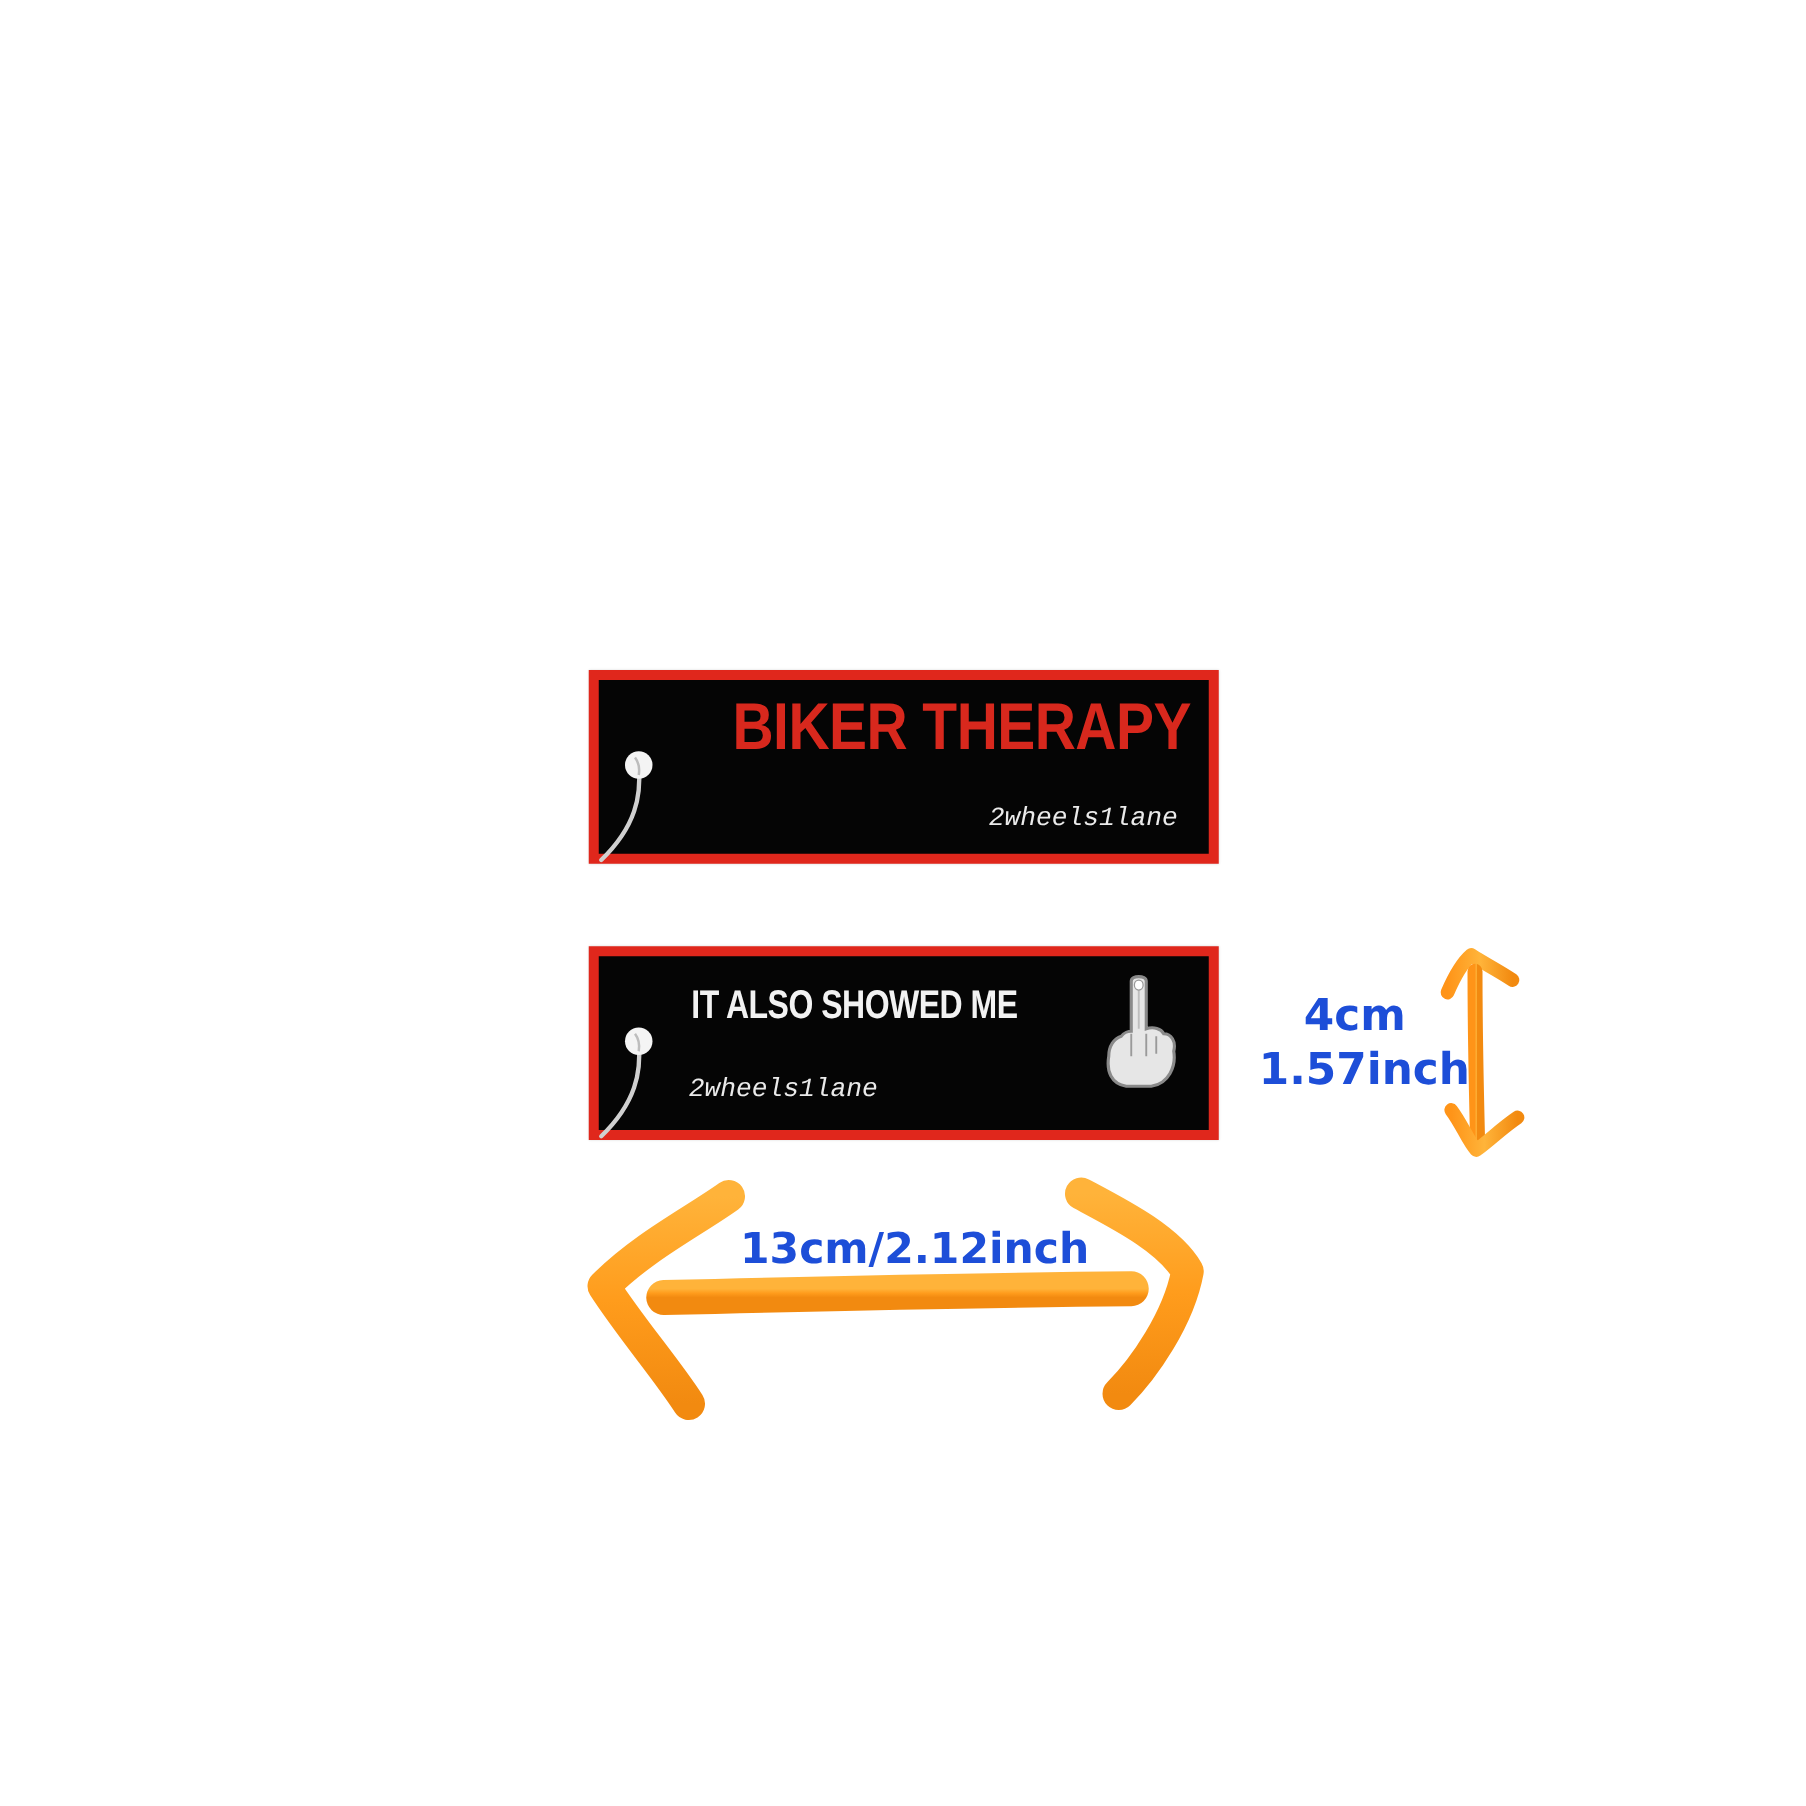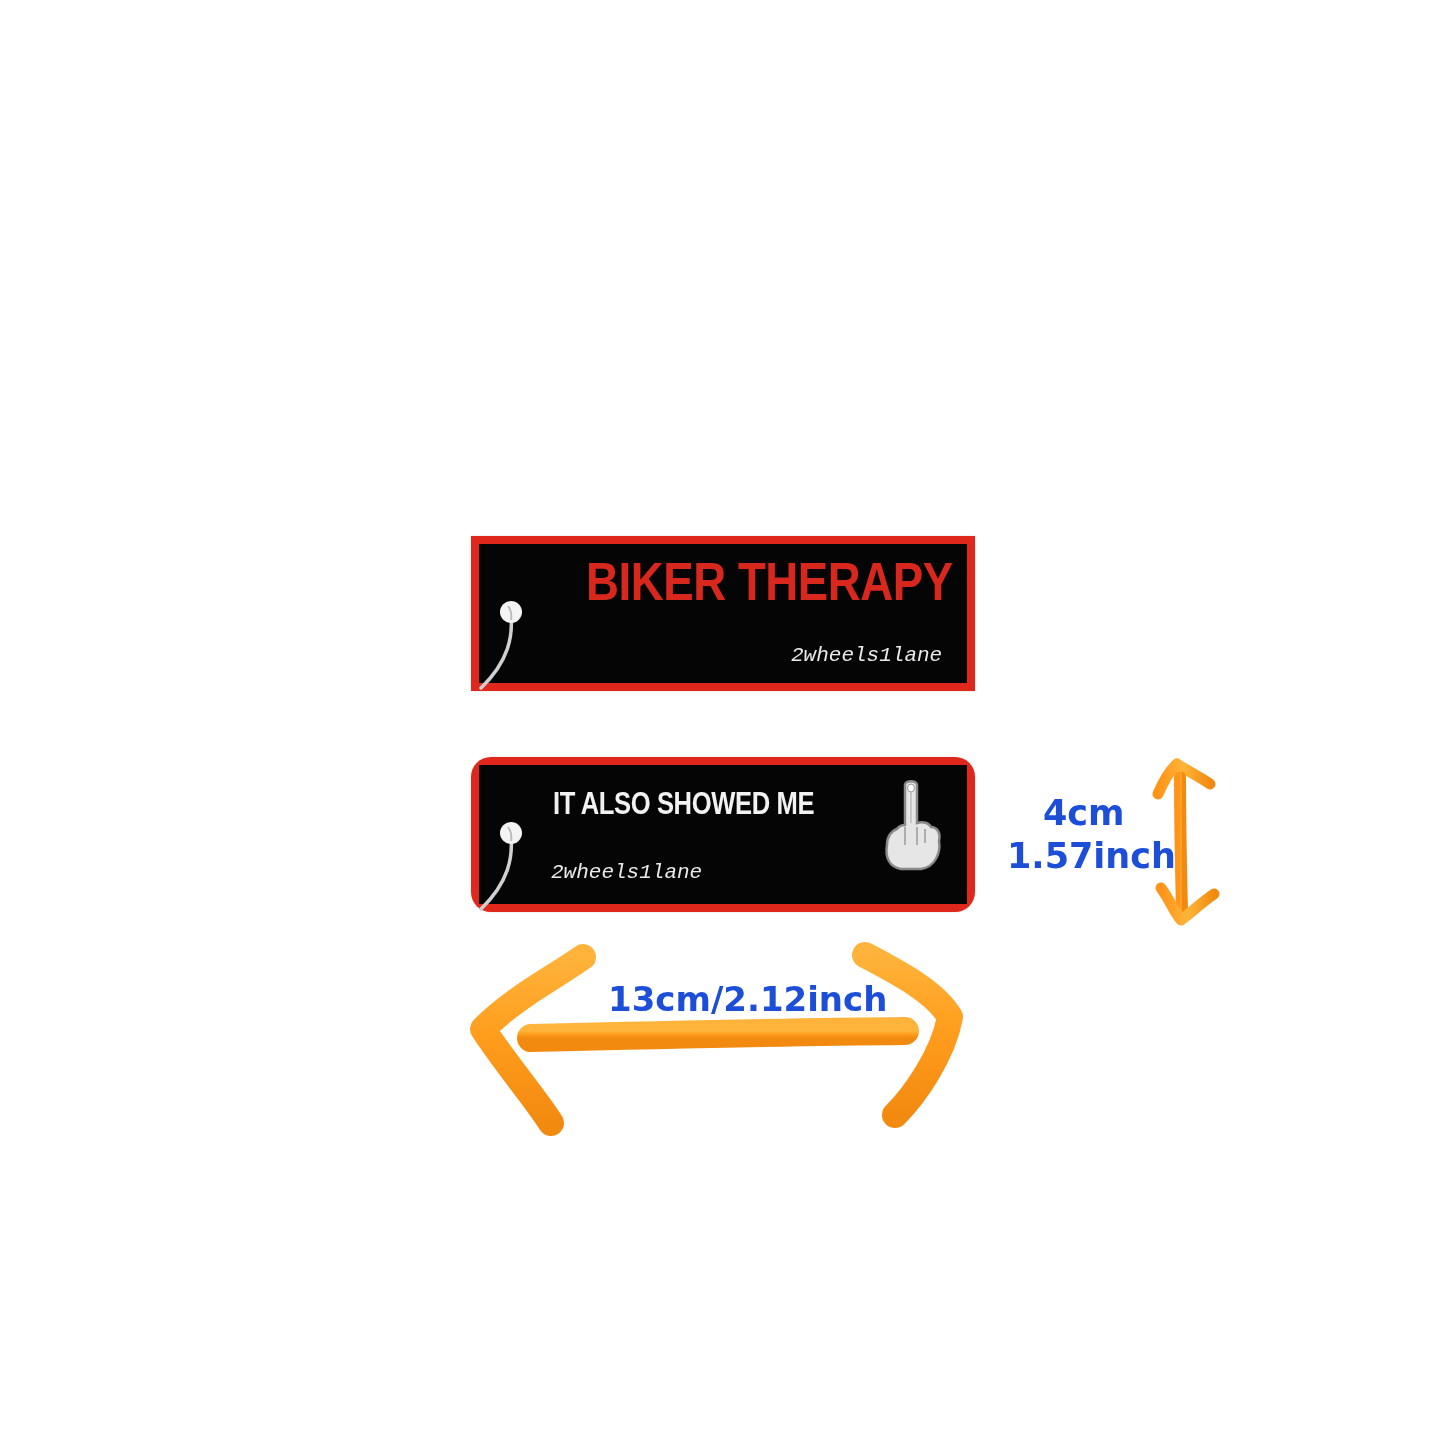--- a/index.html
+++ b/index.html
@@ -11,21 +11,21 @@
   .tag {
     position: absolute; left: 471px; width: 504px; height: 155px;
     background: #e0271c; box-sizing: border-box;
     box-shadow: 0 0 2px rgba(0,0,0,0.15);
   }
   .tag-inner {
     position: absolute; left: 8px; top: 8px; right: 8px; bottom: 8px;
     background: #050505;
   }
   #tag1 { top: 536px; }
-  #tag2 { top: 757px; border-radius: 20px; }
+  #tag2 { top: 757px; }
   .ring { position: absolute; left: 0; top: 0; width: 60px; height: 155px; }
   .t-red { color: #d8281d; }
   .t-white { color: #f2f2f2; }
   .txt { position: absolute; font-family: "Liberation Sans Narrow","Liberation Sans", sans-serif; font-weight: bold; white-space: nowrap; letter-spacing: -0.5px; }
   .cond { display: inline-block; transform-origin: left center; }
   .script { position: absolute; font-family: Liberation Mono, monospace; font-style: italic; color: #eaeaea; white-space: nowrap; }
   .dim { position: absolute; font-family: "DejaVu Sans", sans-serif; font-weight: bold; color: #1d4ed8; white-space: nowrap; }
   svg.arrow { position: absolute; overflow: visible; }
 </style>
 </head>
@@ -74,21 +74,21 @@
       <stop offset="1" stop-color="#f28a10"></stop>
     </linearGradient>
   </defs>
   <g stroke="url(#gv)" stroke-linecap="round" stroke-linejoin="round" fill="none">
     <path d="M18 44 C24 30, 30 20, 37 14 C46 20, 58 26, 70 34" stroke-width="11"></path>
     <path d="M40 27 C40 70, 41 120, 42 160" stroke-width="12"></path>
     <path d="M21 138 C30 150, 34 162, 41 170 C52 162, 62 152, 74 144" stroke-width="11"></path>
   </g>
 </svg>
 
-<div class="dim" style="left:592px; top:978px; font-size:34px; line-height:42px;margin-left:16px;">13cm/2.12inch</div>
+<div class="dim" style="left:592px; top:978px; font-size:34px; line-height:42px;">13cm/2.12inch</div>
 
 <svg class="arrow" style="left:455px; top:935px; width:530px; height:220px;" viewBox="0 0 530 220">
   <defs>
     <linearGradient id="gh" x1="0" y1="0" x2="0" y2="1">
       <stop offset="0" stop-color="#ffb33a"></stop>
       <stop offset="0.5" stop-color="#ff9c1c"></stop>
       <stop offset="1" stop-color="#f28a10"></stop>
     </linearGradient>
   </defs>
   <g stroke="url(#gh)" stroke-linecap="round" stroke-linejoin="round" fill="none">

